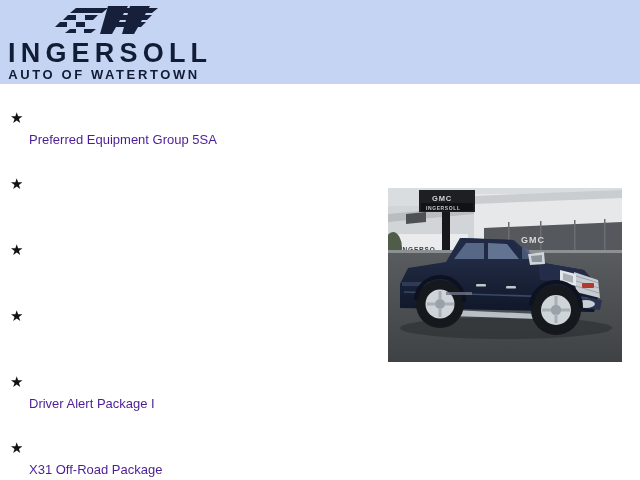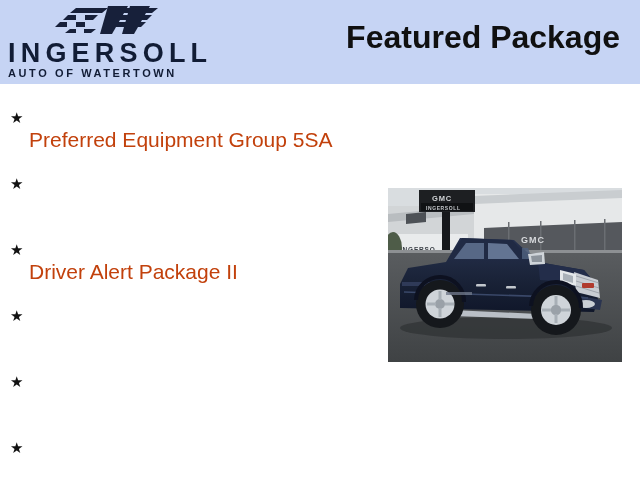--- a/index.html
+++ b/index.html
@@ -54,22 +54,22 @@
     color: #111c35;
     line-height: 1;
     white-space: nowrap;
   }
 
   #brand-tagline {
     position: absolute;
     left: 8px;
     top: 68px;
     width: 192px;
-    text-align: left;
-    font-size: 11px;
+    text-align: center;
+    font-size: 13px;
     font-weight: 700;
     letter-spacing: 2.6px;
     color: #111c35;
     line-height: 1;
     white-space: nowrap;
   }
 
   #page-title {
     position: absolute;
     right: 20px;
@@ -108,22 +108,22 @@
   .feature-item:nth-child(6) { top: 351px; }
 
   .bullet-star {
     font-size: 15px;
     color: #121212;
     line-height: 1;
     width: 19px;
     display: inline-block;
   }
   .feature-text {
-    font-size: 21px;
-    color: #c2410c;
+    font-size: 13px;
+    color: #4c1d95;
     line-height: 1;
     margin-top: 45px;
   }
 
   
   #vehicle-photo {
     position: absolute;
     left: 388px;
     top: 188px;
     width: 234px;
@@ -161,43 +161,43 @@
           <path d="M72 13 L106 13 L101 18 L67 18 Z"></path>
           <path d="M66 20 L100 20 L95 25 L61 25 Z"></path>
         </g>
       </svg>
     </div>
 
     <div id="brand-name">INGERSOLL</div>
     <div id="brand-tagline">AUTO OF WATERTOWN</div>
   </div>
 
-  <div id="page-title">Featured Package</div>
 </div>
 
 <ul id="feature-list">
   <li class="feature-item">
     <span class="bullet-star">★</span>
     <span class="feature-text">Preferred Equipment Group 5SA</span>
   </li>
   <li class="feature-item">
     <span class="bullet-star">★</span>
   </li>
   <li class="feature-item">
     <span class="bullet-star">★</span>
-    <span class="feature-text">Driver Alert Package II</span>
-  </li>
-  <li class="feature-item">
-    <span class="bullet-star">★</span>
-  </li>
-  <li class="feature-item">
-    <span class="bullet-star">★</span>
-  </li>
-  <li class="feature-item">
-    <span class="bullet-star">★</span>
+  </li>
+  <li class="feature-item">
+    <span class="bullet-star">★</span>
+  </li>
+  <li class="feature-item">
+    <span class="bullet-star">★</span>
+    <span class="feature-text">Driver Alert Package I</span>
+  </li>
+  <li class="feature-item">
+    <span class="bullet-star">★</span>
+    <span class="feature-text">X31 Off-Road Package</span>
   </li>
 </ul>
 
 <div id="vehicle-photo">
   <svg viewBox="0 0 234 174" xmlns="http://www.w3.org/2000/svg">
     <defs>
       <linearGradient id="bodyGrad" x1="0" y1="0" x2="0" y2="1">
         <stop offset="0%" stop-color="#27324f"></stop>
         <stop offset="55%" stop-color="#1a2338"></stop>
         <stop offset="100%" stop-color="#10172a"></stop>

